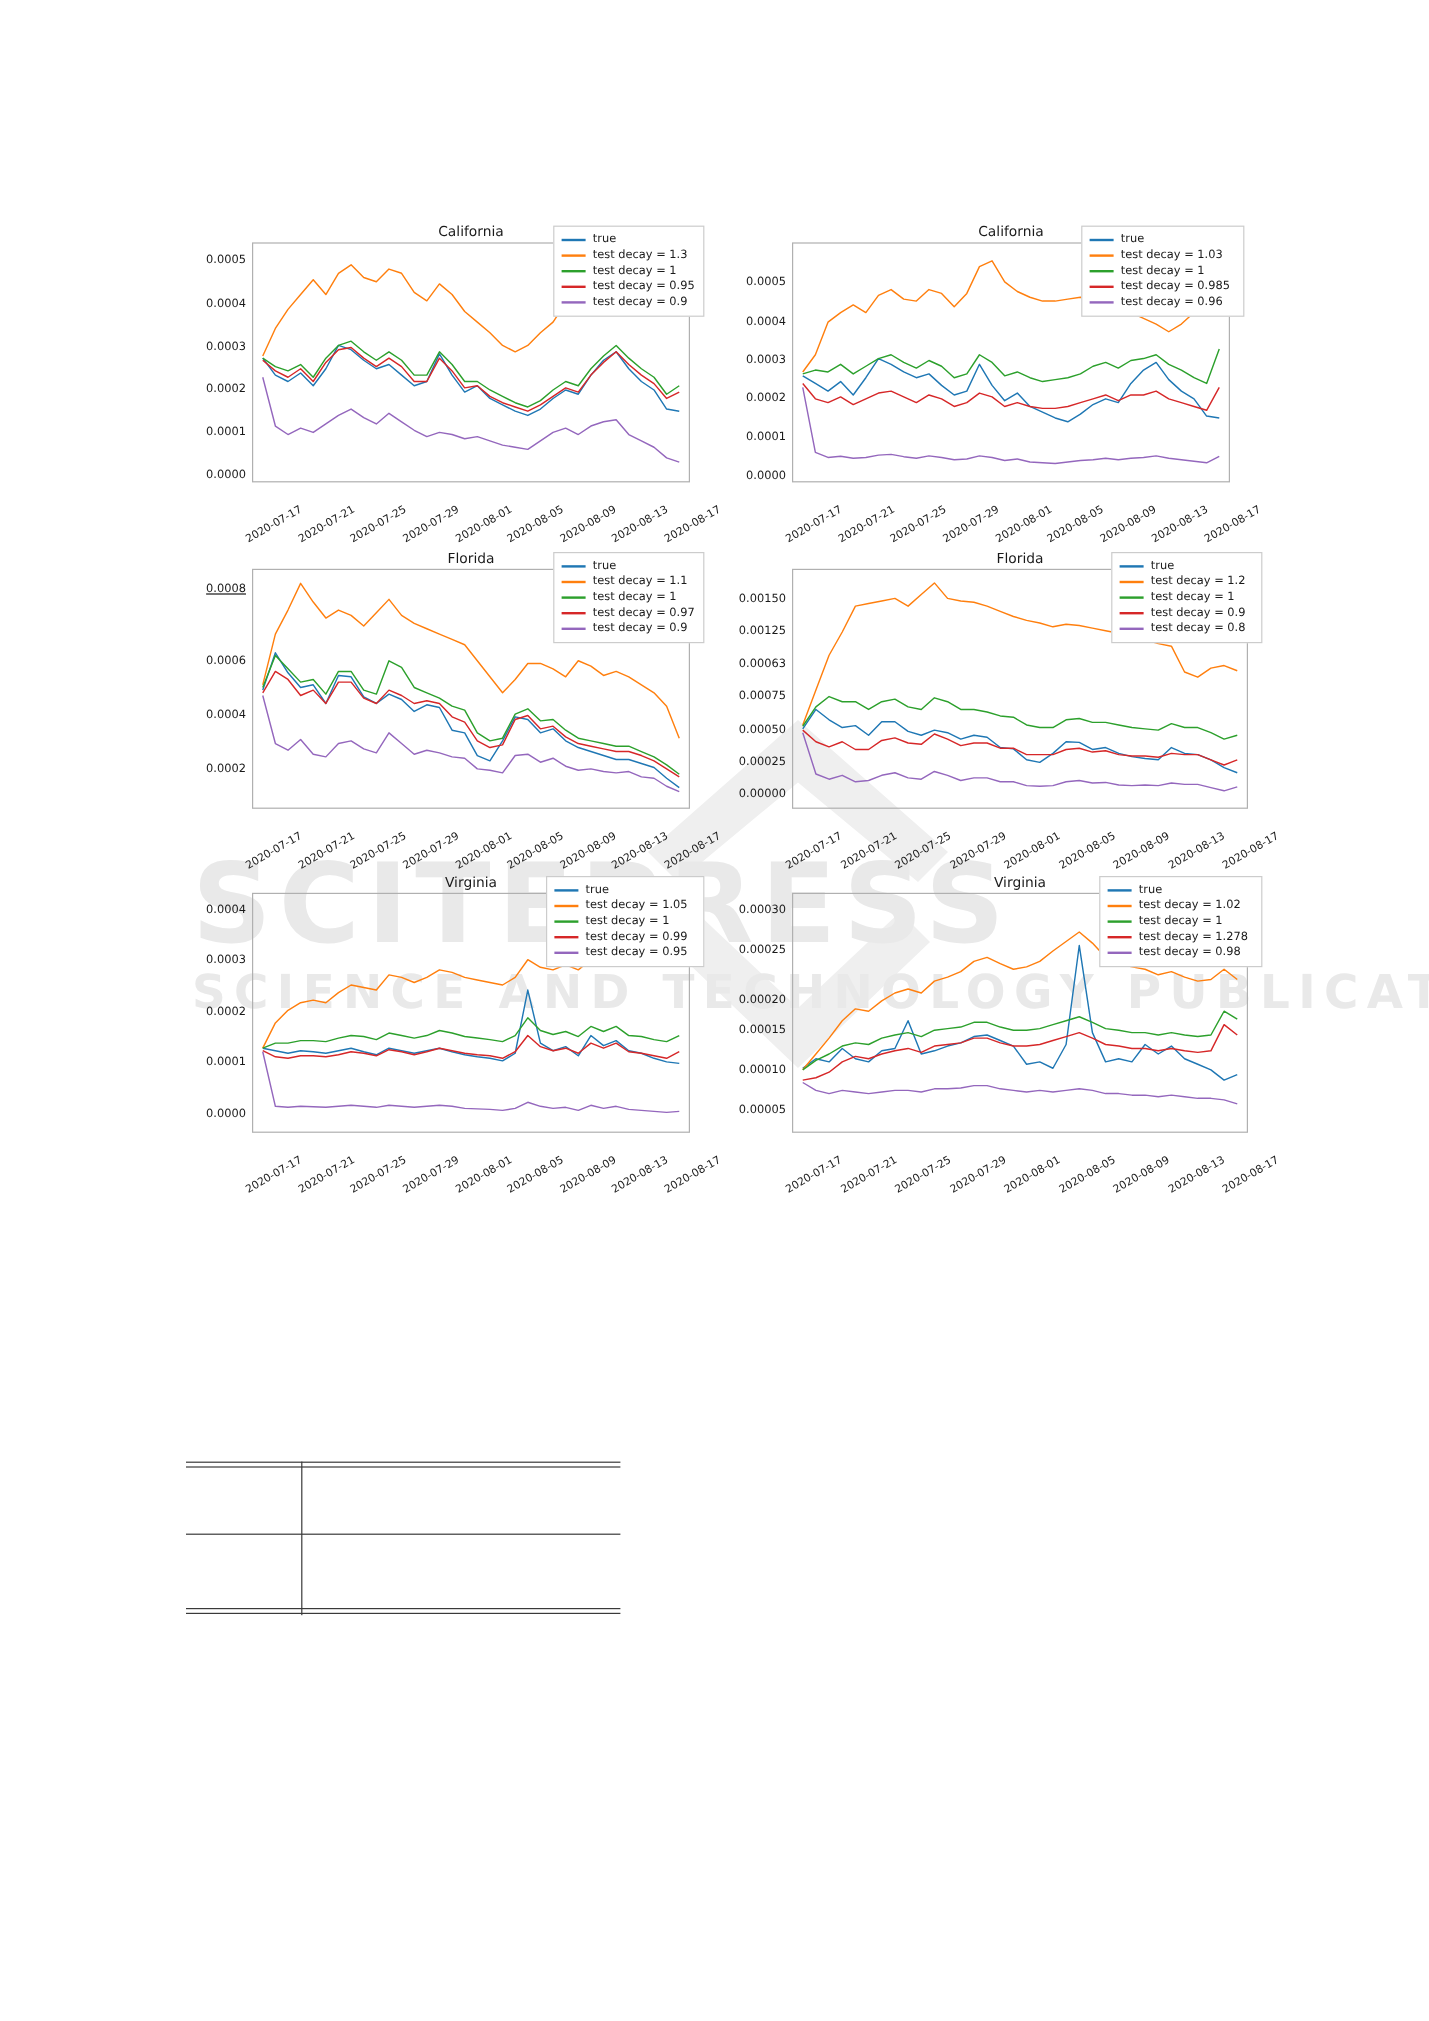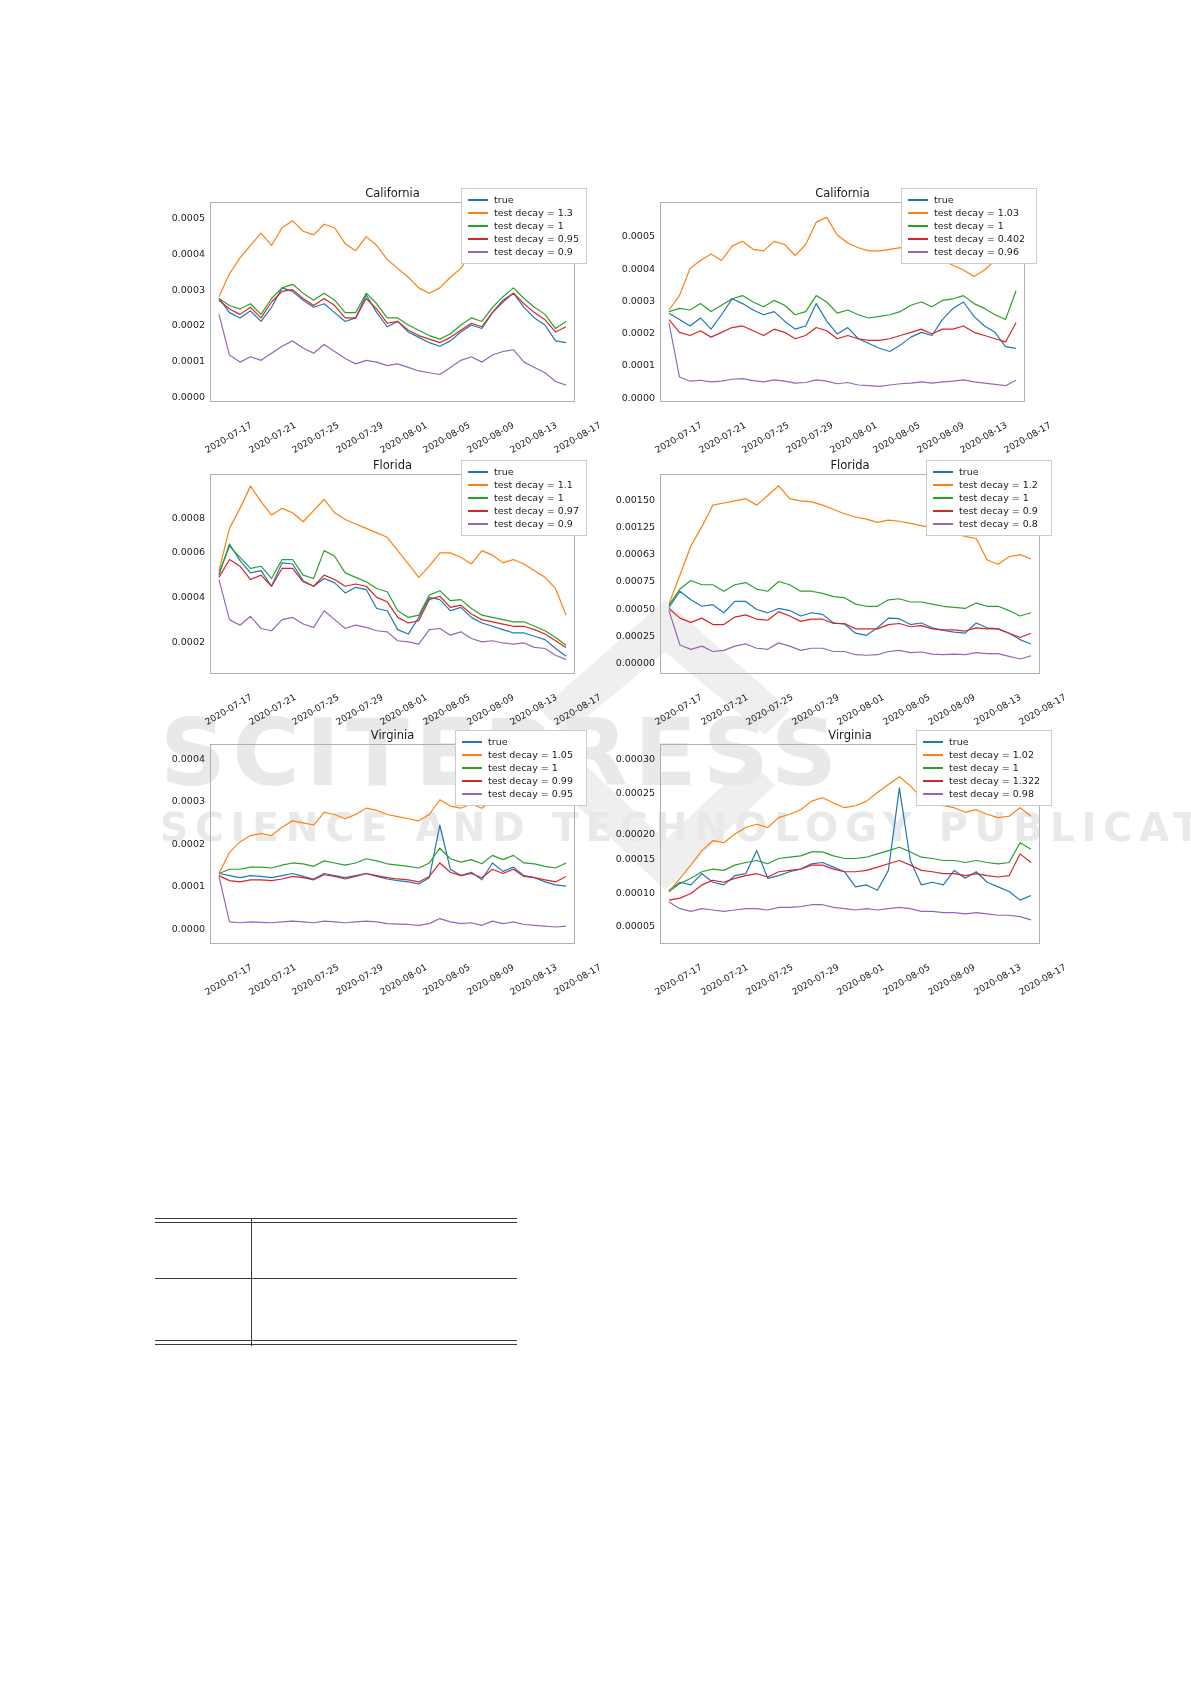--- a/index.html
+++ b/index.html
@@ -166,42 +166,42 @@
           <div class="row">
             <span class="swatch" style="background: rgb(255, 127, 14);"></span>
             <span class="lbl">test decay = 1.03</span>
           </div>
           <div class="row">
             <span class="swatch" style="background: rgb(44, 160, 44);"></span>
             <span class="lbl">test decay = 1</span>
           </div>
           <div class="row">
             <span class="swatch" style="background: rgb(214, 39, 40);"></span>
-            <span class="lbl">test decay = 0.402</span>
+            <span class="lbl">test decay = 0.985</span>
           </div>
           <div class="row">
             <span class="swatch" style="background: rgb(148, 103, 189);"></span>
             <span class="lbl">test decay = 0.96</span>
           </div>
         </div>
       </div>
       <div class="chart" style="left: 150px; top: 460px; width: 435px; height: 280px;">
         <div class="plot-title" style="width: 365px; left: 60px;">Florida</div>
         <div class="axes" style="width: 365px; height: 200px;">
           <svg viewBox="0 0 365 200" preserveAspectRatio="none">
             <path d="M8.00 101.12 L18.58 69.66 L29.15 86.52 L39.73 98.88 L50.30 96.63 L60.88 112.36 L71.45 88.76 L82.03 89.89 L92.61 106.74 L103.18 112.36 L113.76 104.49 L124.33 108.99 L134.91 119.10 L145.48 113.48 L156.06 115.73 L166.64 134.83 L177.21 137.08 L187.79 156.18 L198.36 160.67 L208.94 143.82 L219.52 123.60 L230.09 125.84 L240.67 137.08 L251.24 133.71 L261.82 143.82 L272.39 149.44 L282.97 152.81 L293.55 156.18 L304.12 159.55 L314.70 159.55 L325.27 162.92 L335.85 166.29 L346.42 175.28 L357.00 183.15 " fill="none" stroke="#1f77b4" stroke-width="1.2" stroke-linejoin="round"></path>
             <path d="M8.00 96.63 L18.58 53.93 L29.15 33.71 L39.73 11.24 L50.30 26.97 L60.88 40.45 L71.45 33.71 L82.03 38.20 L92.61 47.19 L103.18 35.96 L113.76 24.72 L124.33 38.20 L134.91 44.94 L145.48 49.44 L156.06 53.93 L166.64 58.43 L177.21 62.92 L187.79 76.40 L198.36 89.89 L208.94 103.37 L219.52 92.13 L230.09 78.65 L240.67 78.65 L251.24 83.15 L261.82 89.89 L272.39 76.40 L282.97 80.90 L293.55 88.76 L304.12 85.39 L314.70 89.89 L325.27 96.63 L335.85 103.37 L346.42 114.61 L357.00 141.57 " fill="none" stroke="#ff7f0e" stroke-width="1.2" stroke-linejoin="round"></path>
             <path d="M8.00 98.88 L18.58 71.91 L29.15 83.15 L39.73 94.38 L50.30 92.13 L60.88 104.49 L71.45 85.39 L82.03 85.39 L92.61 101.12 L103.18 104.49 L113.76 76.40 L124.33 82.02 L134.91 98.88 L145.48 103.37 L156.06 107.87 L166.64 114.61 L177.21 117.98 L187.79 137.08 L198.36 143.82 L208.94 141.57 L219.52 121.35 L230.09 116.85 L240.67 126.97 L251.24 125.84 L261.82 134.83 L272.39 141.57 L282.97 143.82 L293.55 146.07 L304.12 148.31 L314.70 148.31 L325.27 152.81 L335.85 157.30 L346.42 164.04 L357.00 171.91 " fill="none" stroke="#2ca02c" stroke-width="1.2" stroke-linejoin="round"></path>
             <path d="M8.00 103.37 L18.58 85.39 L29.15 92.13 L39.73 105.62 L50.30 101.12 L60.88 112.36 L71.45 94.38 L82.03 94.38 L92.61 107.87 L103.18 112.36 L113.76 101.12 L124.33 105.62 L134.91 112.36 L145.48 110.11 L156.06 112.36 L166.64 123.60 L177.21 128.09 L187.79 143.82 L198.36 149.44 L208.94 147.19 L219.52 125.84 L230.09 122.47 L240.67 133.71 L251.24 131.46 L261.82 140.45 L272.39 146.07 L282.97 148.31 L293.55 150.56 L304.12 152.81 L314.70 152.81 L325.27 156.18 L335.85 160.67 L346.42 167.42 L357.00 174.16 " fill="none" stroke="#d62728" stroke-width="1.2" stroke-linejoin="round"></path>
             <path d="M8.00 105.62 L18.58 146.07 L29.15 151.69 L39.73 142.70 L50.30 155.06 L60.88 157.30 L71.45 146.07 L82.03 143.82 L92.61 150.56 L103.18 153.93 L113.76 137.08 L124.33 146.07 L134.91 155.06 L145.48 151.69 L156.06 153.93 L166.64 157.30 L177.21 158.43 L187.79 167.42 L198.36 168.54 L208.94 170.79 L219.52 156.18 L230.09 155.06 L240.67 161.80 L251.24 158.43 L261.82 165.17 L272.39 168.54 L282.97 167.42 L293.55 169.66 L304.12 170.79 L314.70 169.66 L325.27 174.16 L335.85 175.28 L346.42 182.02 L357.00 186.52 " fill="none" stroke="#9467bd" stroke-width="1.2" stroke-linejoin="round"></path>
           </svg>
           <div class="ytick" style="top: 166.3px;">0.0002</div>
           <div class="ytick" style="top: 121.3px;">0.0004</div>
           <div class="ytick" style="top: 76.4px;">0.0006</div>
-          <div class="ytick" style="top: 42px;">0.0008</div>
+          <div class="ytick" style="top: 16px; text-decoration: underline;">0.0008</div>
           <div class="xtick" style="left: 8px;">2020-07-17</div>
           <div class="xtick" style="left: 51.6px;">2020-07-21</div>
           <div class="xtick" style="left: 95.3px;">2020-07-25</div>
           <div class="xtick" style="left: 138.9px;">2020-07-29</div>
           <div class="xtick" style="left: 182.5px;">2020-08-01</div>
           <div class="xtick" style="left: 226.1px;">2020-08-05</div>
           <div class="xtick" style="left: 269.8px;">2020-08-09</div>
           <div class="xtick" style="left: 313.4px;">2020-08-13</div>
           <div class="xtick" style="left: 357px;">2020-08-17</div>
         </div>
@@ -360,21 +360,21 @@
           <div class="row">
             <span class="swatch" style="background: rgb(255, 127, 14);"></span>
             <span class="lbl">test decay = 1.02</span>
           </div>
           <div class="row">
             <span class="swatch" style="background: rgb(44, 160, 44);"></span>
             <span class="lbl">test decay = 1</span>
           </div>
           <div class="row">
             <span class="swatch" style="background: rgb(214, 39, 40);"></span>
-            <span class="lbl">test decay = 1.322</span>
+            <span class="lbl">test decay = 1.278</span>
           </div>
           <div class="row">
             <span class="swatch" style="background: rgb(148, 103, 189);"></span>
             <span class="lbl">test decay = 0.98</span>
           </div>
         </div>
       </div>
     </div>
 
   <div class="tbl">

